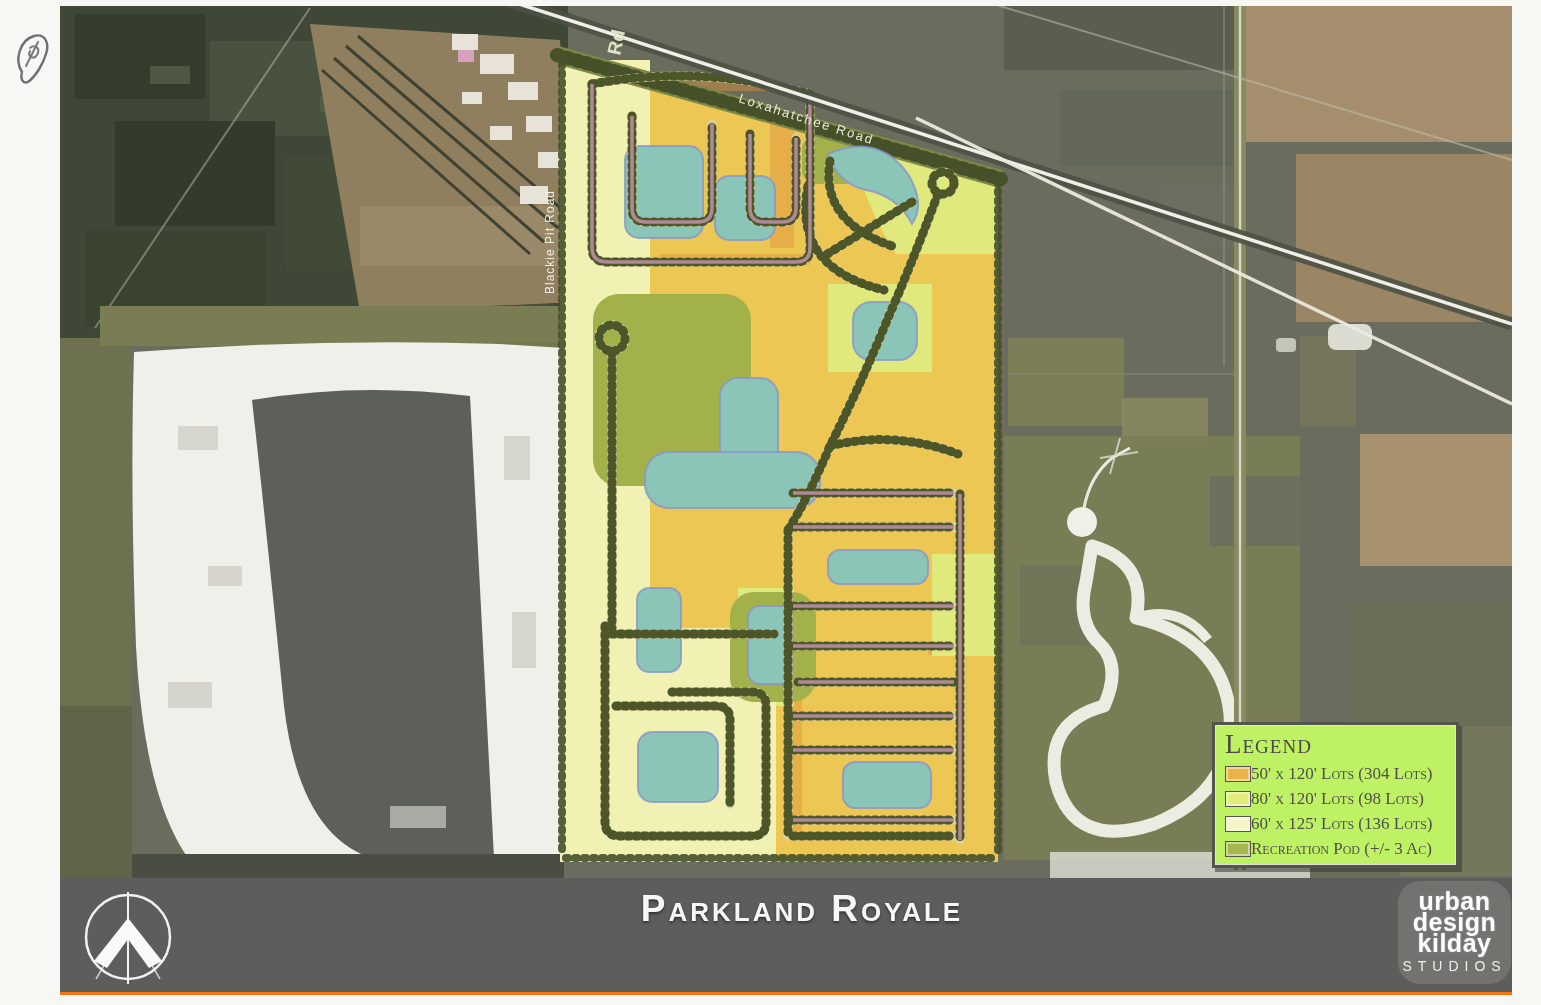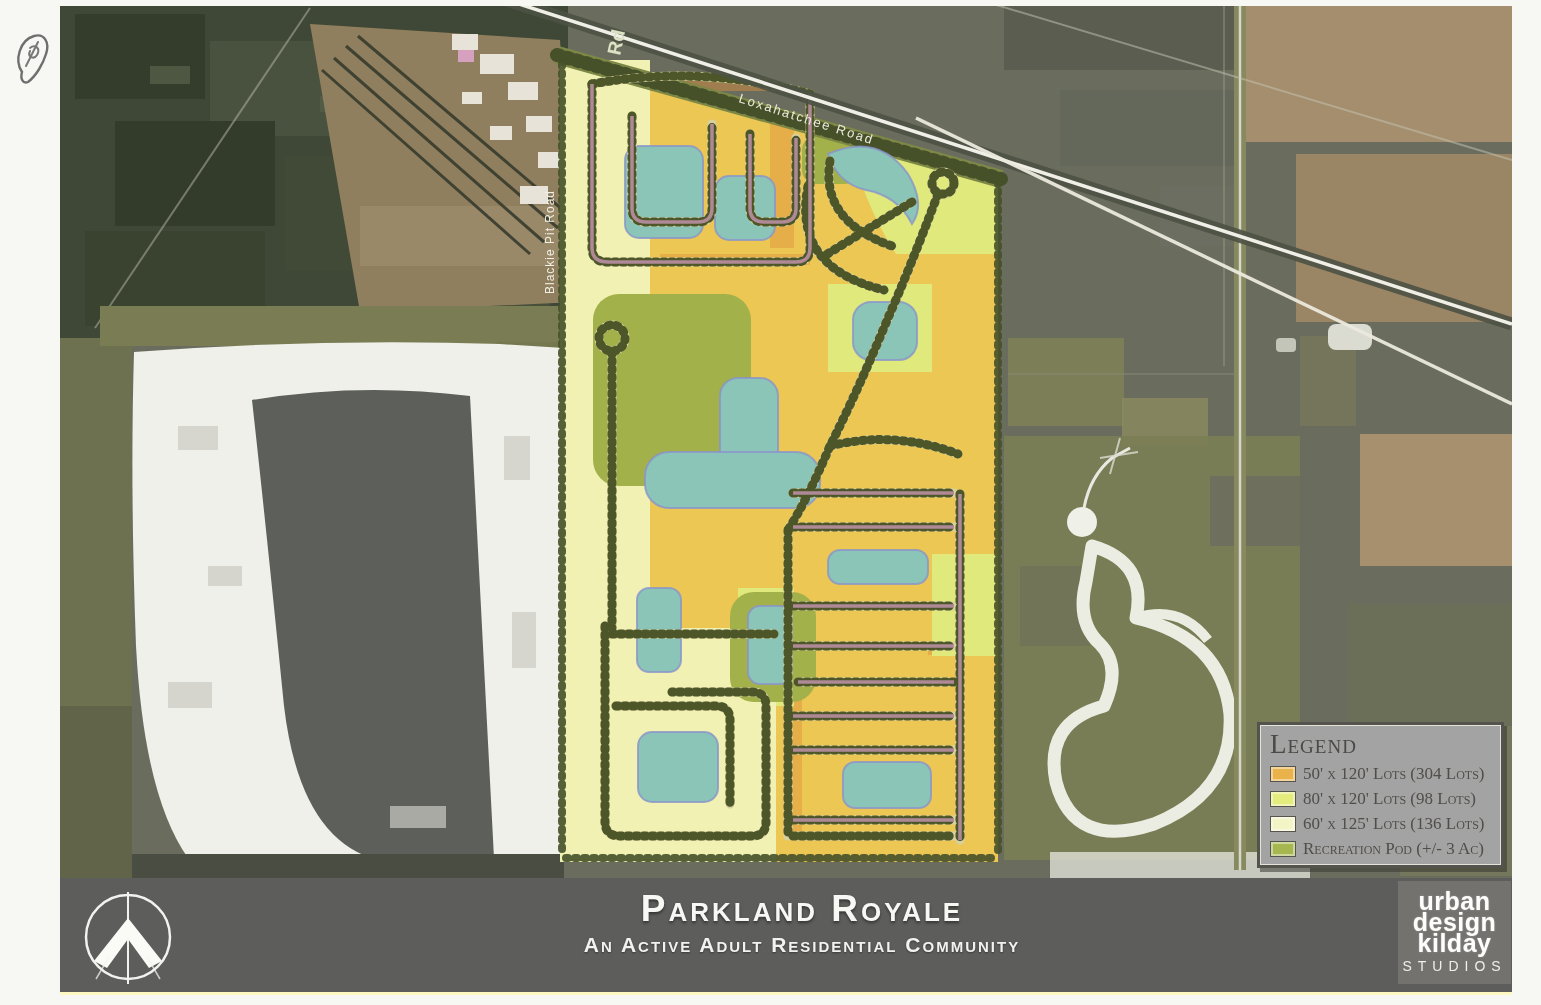--- a/index.html
+++ b/index.html
@@ -9,41 +9,41 @@
 
   
   .hand-mark{position:absolute;left:8px;top:24px;width:46px;height:68px;}
 
   
   .map{position:absolute;left:60px;top:6px;width:1452px;height:989px;background:#6a6d5e;}
   .aerial{position:absolute;left:0;top:0;width:1452px;height:872px;display:block;}
 
   
   .footer{position:absolute;left:0;top:872px;width:1452px;height:117px;
-          background:#5d5d5b;border-bottom:3px solid #fef9c3;box-sizing:border-box;}
+          background:#5d5d5b;border-bottom:3px solid #f97316;box-sizing:border-box;}
   .compass{position:absolute;left:16px;top:7px;width:104px;height:104px;}
   .titles{position:absolute;left:16px;top:10px;width:1452px;text-align:center;}
   .title{font-size:37px;font-weight:bold;font-variant:small-caps;letter-spacing:3px;
          color:#f7f7f4;text-shadow:0 2px 3px rgba(0,0,0,.45);}
   .subtitle{font-size:21px;font-weight:bold;font-variant:small-caps;letter-spacing:2px;
          color:#f2f2ef;margin-top:3px;text-shadow:0 1px 2px rgba(0,0,0,.4);}
   .logo{position:absolute;left:1338px;top:3px;width:113px;height:103px;background:#73726f;
-        color:#fdfdfc;padding-top:10px;box-sizing:border-box;text-align:center;}
+        color:#fdfdfc;padding-top:10px;box-sizing:border-box;text-align:center;border-radius:22px;}
   .logo-line{font-size:25px;line-height:21px;font-weight:700;letter-spacing:.5px;
         text-shadow:0 0 2px rgba(255,255,255,.35);}
   .logo-studios{font-size:14px;letter-spacing:6px;margin-top:4px;font-weight:400;
         text-transform:uppercase;color:#eeeeec;}
 
   
-  .legend{position:absolute;left:1257px;top:722px;width:247px;height:146px;box-sizing:border-box;
-          background:#a3a3a3;border:3px solid #54534e;padding:4px 10px 4px 10px;
+  .legend{position:absolute;left:1212px;top:722px;width:247px;height:146px;box-sizing:border-box;
+          background:#bef264;border:3px solid #54534e;padding:4px 10px 4px 10px;
           box-shadow:3px 4px 0 rgba(55,55,50,.55), inset 0 0 0 1px #e3e3da;}
   .legend-title{font-family:"Liberation Serif", serif;font-variant:small-caps;
           font-size:27px;color:#4b4a45;line-height:30px;letter-spacing:1px;}
-  .legend-row{display:flex;align-items:center;gap:7px;margin:5px 0;}
+  .legend-row{display:flex;align-items:center;margin:5px 0;}
   .legend-swatch{width:26px;height:16px;border:1px solid #55544f;box-sizing:border-box;
           box-shadow:inset 0 0 0 2px rgba(255,255,255,.45);flex:0 0 auto;}
   .legend-label{font-family:"Liberation Serif", serif;font-variant:small-caps;
           font-size:17px;color:#504e49;white-space:nowrap;}
 </style>
 </head>
 <body>
 
 <div class="page">
 
@@ -310,21 +310,20 @@
     <div class="footer">
       <svg class="compass" viewBox="0 0 104 104">
         <circle cx="52" cy="52" r="42" fill="none" stroke="#f2f2ee" stroke-width="2.5"></circle>
         <line x1="52" y1="7" x2="52" y2="99" stroke="#f2f2ee" stroke-width="2"></line>
         <polygon points="18,76 52,33 86,76 73,83 52,54 31,83" fill="#fafaf7"></polygon>
         <line x1="33" y1="72" x2="20" y2="94" stroke="#f2f2ee" stroke-width="1.5" opacity=".75"></line>
         <line x1="71" y1="72" x2="84" y2="94" stroke="#f2f2ee" stroke-width="1.5" opacity=".75"></line>
       </svg>
       <div class="titles">
         <div class="title">Parkland Royale</div>
-        <div class="subtitle">An Active Adult Residential Community</div>
       </div>
       <div class="logo">
         <div class="logo-line">urban</div>
         <div class="logo-line">design</div>
         <div class="logo-line">kilday</div>
         <div class="logo-studios">studios</div>
       </div>
     </div>
   </div>
 

